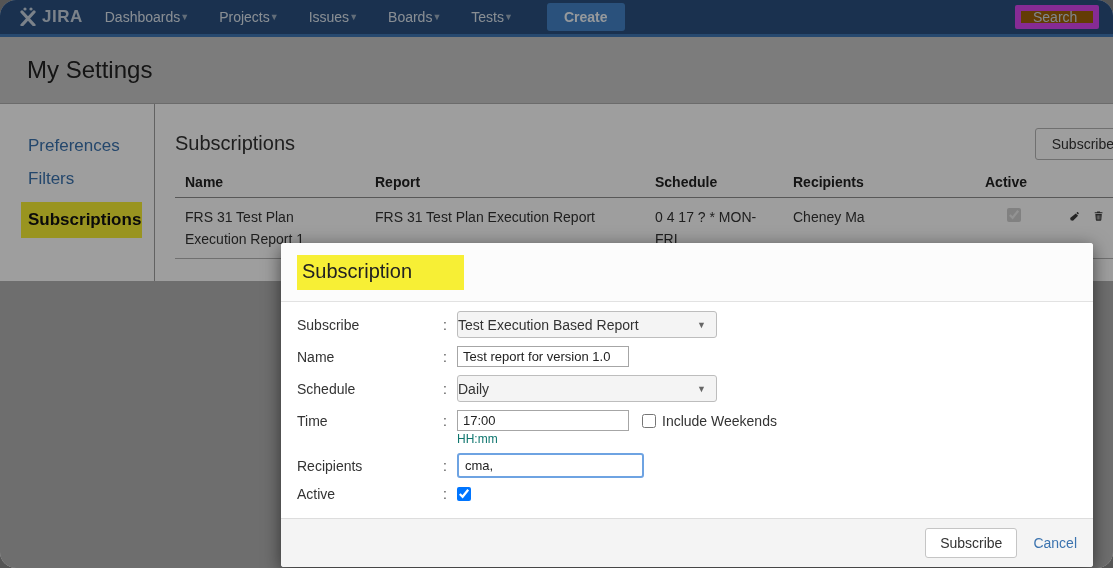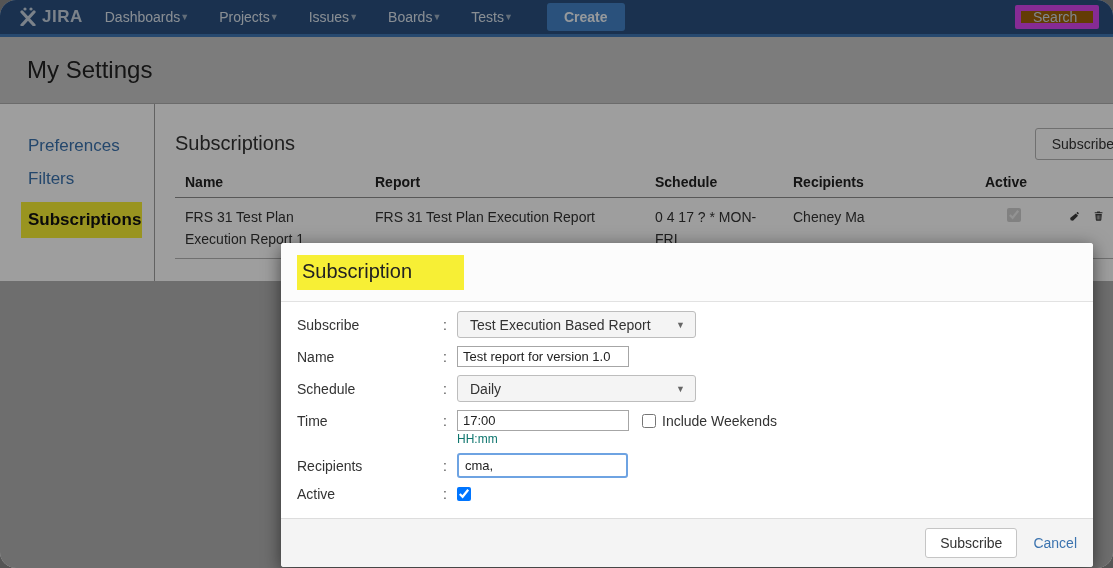--- a/index.html
+++ b/index.html
@@ -50,28 +50,28 @@
 
   
   .dialog { position:absolute; left:281px; top:227px; width:812px; z-index:60; background:#fff;
             border-radius:3px; box-shadow:0 4px 18px rgba(0,0,0,.55); font-size:14px; color:#333;margin-top:16px; }
   .dlg-head { background:#fcfcfc; border-bottom:1px solid #e2e2e2; border-radius:3px 3px 0 0; padding:12px 16px 11px; }
   .dlg-title { display:inline-block; background:#f7ef35; color:#222; font-size:20px; padding:5px 52px 7px 5px; }
   .dlg-body { padding:9px 16px 12px; }
   .frow { display:flex; align-items:center; margin-bottom:8px; }
   .flabel { width:146px; color:#333; }
   .fcolon { width:14px; color:#555; }
-  .seldrop { width:239px; height:27px; background:#f4f4f4; border:1px solid #bdbdbd; border-radius:3px;
-             display:flex; align-items:center; padding:0 10px 0 12px; cursor:pointer; color:#333; }
+  .seldrop { width:260px; height:27px; background:#f4f4f4; border:1px solid #bdbdbd; border-radius:3px;
+             display:flex; align-items:center; padding:0 10px 0 0; cursor:pointer; color:#333; }
   .seldrop .dchev { margin-left:auto; font-size:9px; color:#666; }
   .tinput { width:172px; height:21px; border:1px solid #a6a6a6; padding:1px 5px; font-size:13px;
             font-family:"Liberation Sans", sans-serif; color:#222; }
   .cb-label { display:flex; align-items:center; gap:6px; margin-left:13px; color:#333; }
   .hint-row { margin:1px 0 7px 160px; font-size:12px; color:#0f766e; }
-  .recip-input { width:171px; height:25px; border:2px solid #6ea3e2; border-radius:3px; padding:6px 6px;
+  .recip-input { width:187px; height:25px; border:2px solid #6ea3e2; border-radius:3px; padding:6px 6px;
                  font-size:13px; font-family:"Liberation Sans", sans-serif; color:#222; outline:none; }
   .active-row { margin-bottom:4px; }
   .dlg-foot { background:#f4f4f4; border-top:1px solid #ddd; border-radius:0 0 3px 3px;
               padding:9px 16px; display:flex; justify-content:flex-end; align-items:center; gap:16px; }
   .dlg-subscribe { background:#fff; border:1px solid #c5c5c5; border-radius:3px; padding:6px 14px;
                    font-size:14px; color:#333; cursor:pointer; }
   .dlg-cancel { color:#3b73af; text-decoration:none; font-size:14px; cursor:pointer; }
   input[type=checkbox]{ width:14px; height:14px; }
 </style>
 </head>

